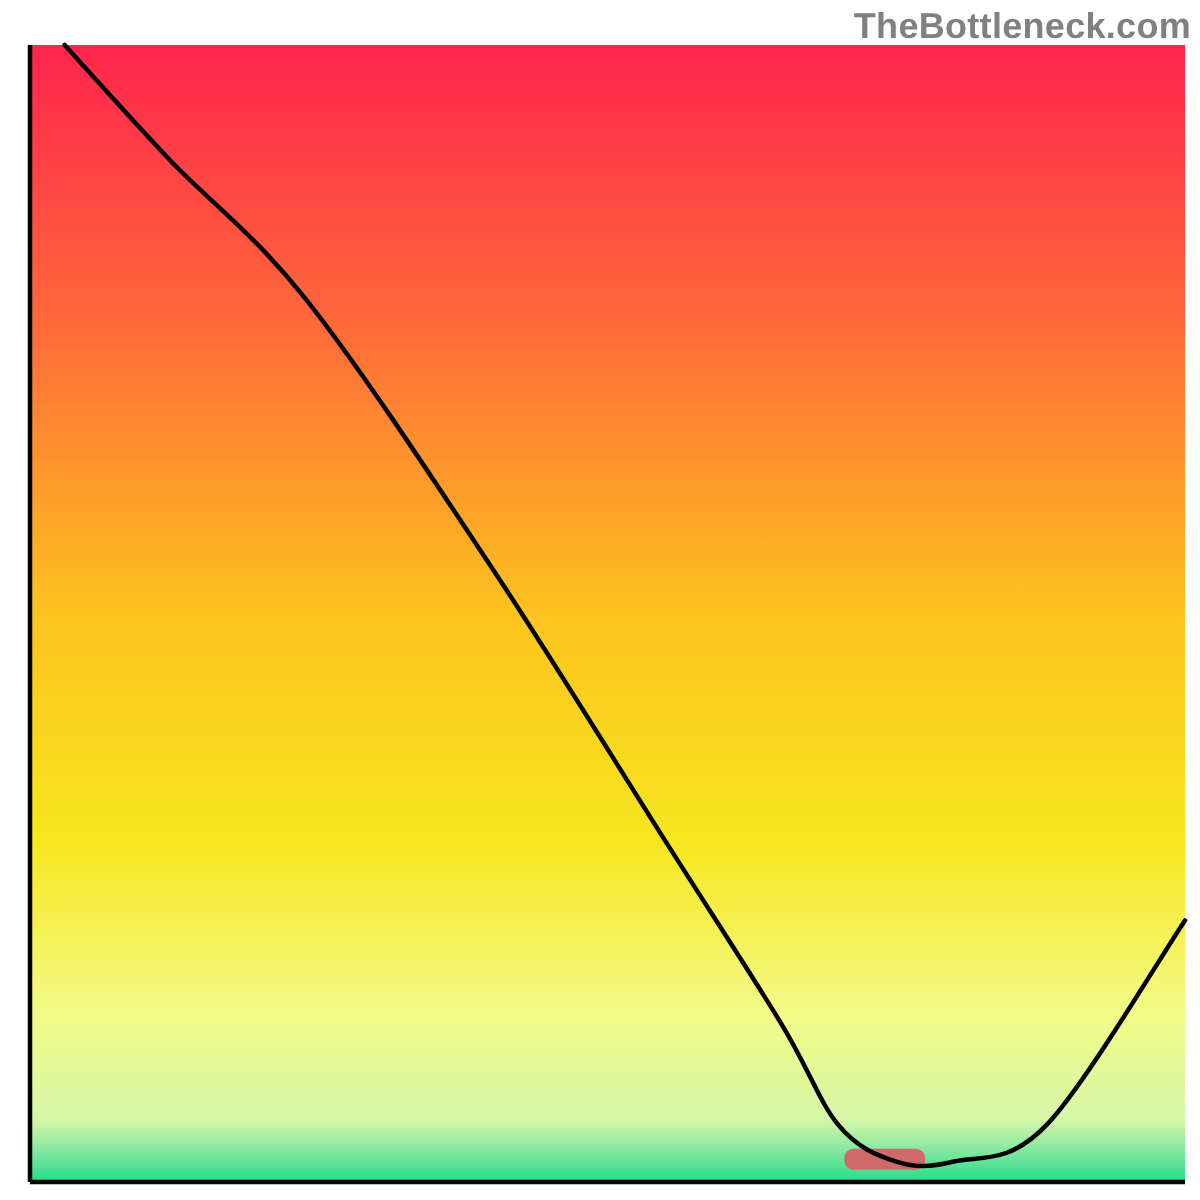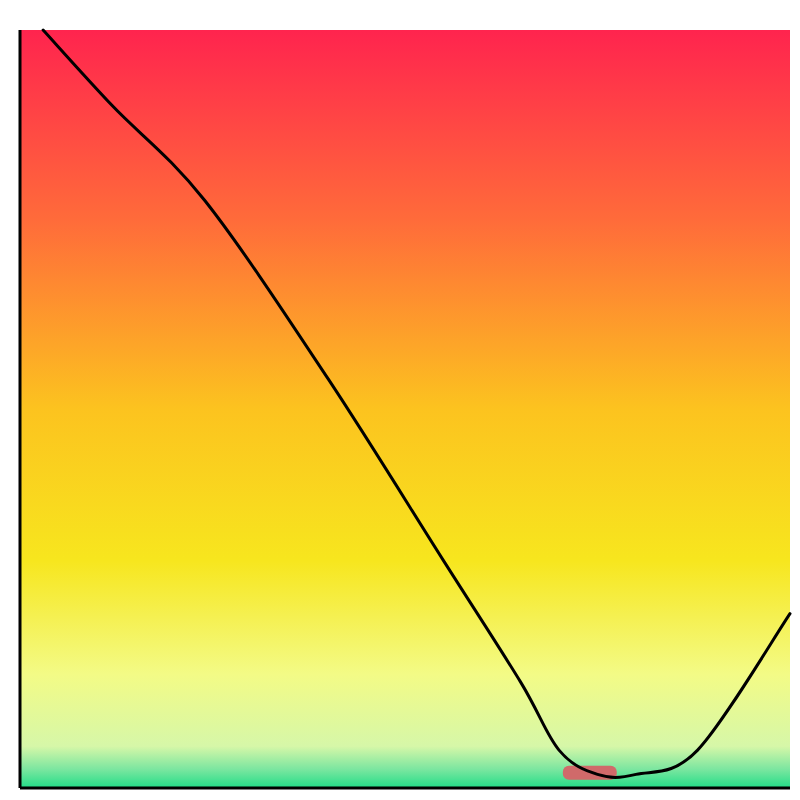--- a/index.html
+++ b/index.html
@@ -27,20 +27,21 @@
   svg.plot {
     position: absolute;
     left: 0;
     top: 0;
   }
 </style>
 </head>
 <body>
 
 <div class="stage">
+  <div class="watermark">TheBottleneck.com</div>
 
   <svg class="plot" width="800" height="800" viewBox="0 0 800 800">
     <defs>
       <linearGradient id="bg-grad" x1="0" y1="0" x2="0" y2="1">
       <stop offset="0.00%" stop-color="#ff244e"></stop>
           <stop offset="25.00%" stop-color="#ff6b3a"></stop>
           <stop offset="50.00%" stop-color="#fcc31f"></stop>
           <stop offset="70.00%" stop-color="#f7e61e"></stop>
           <stop offset="85.00%" stop-color="#f3fb86"></stop>
           <stop offset="94.50%" stop-color="#d6f7a8"></stop>

